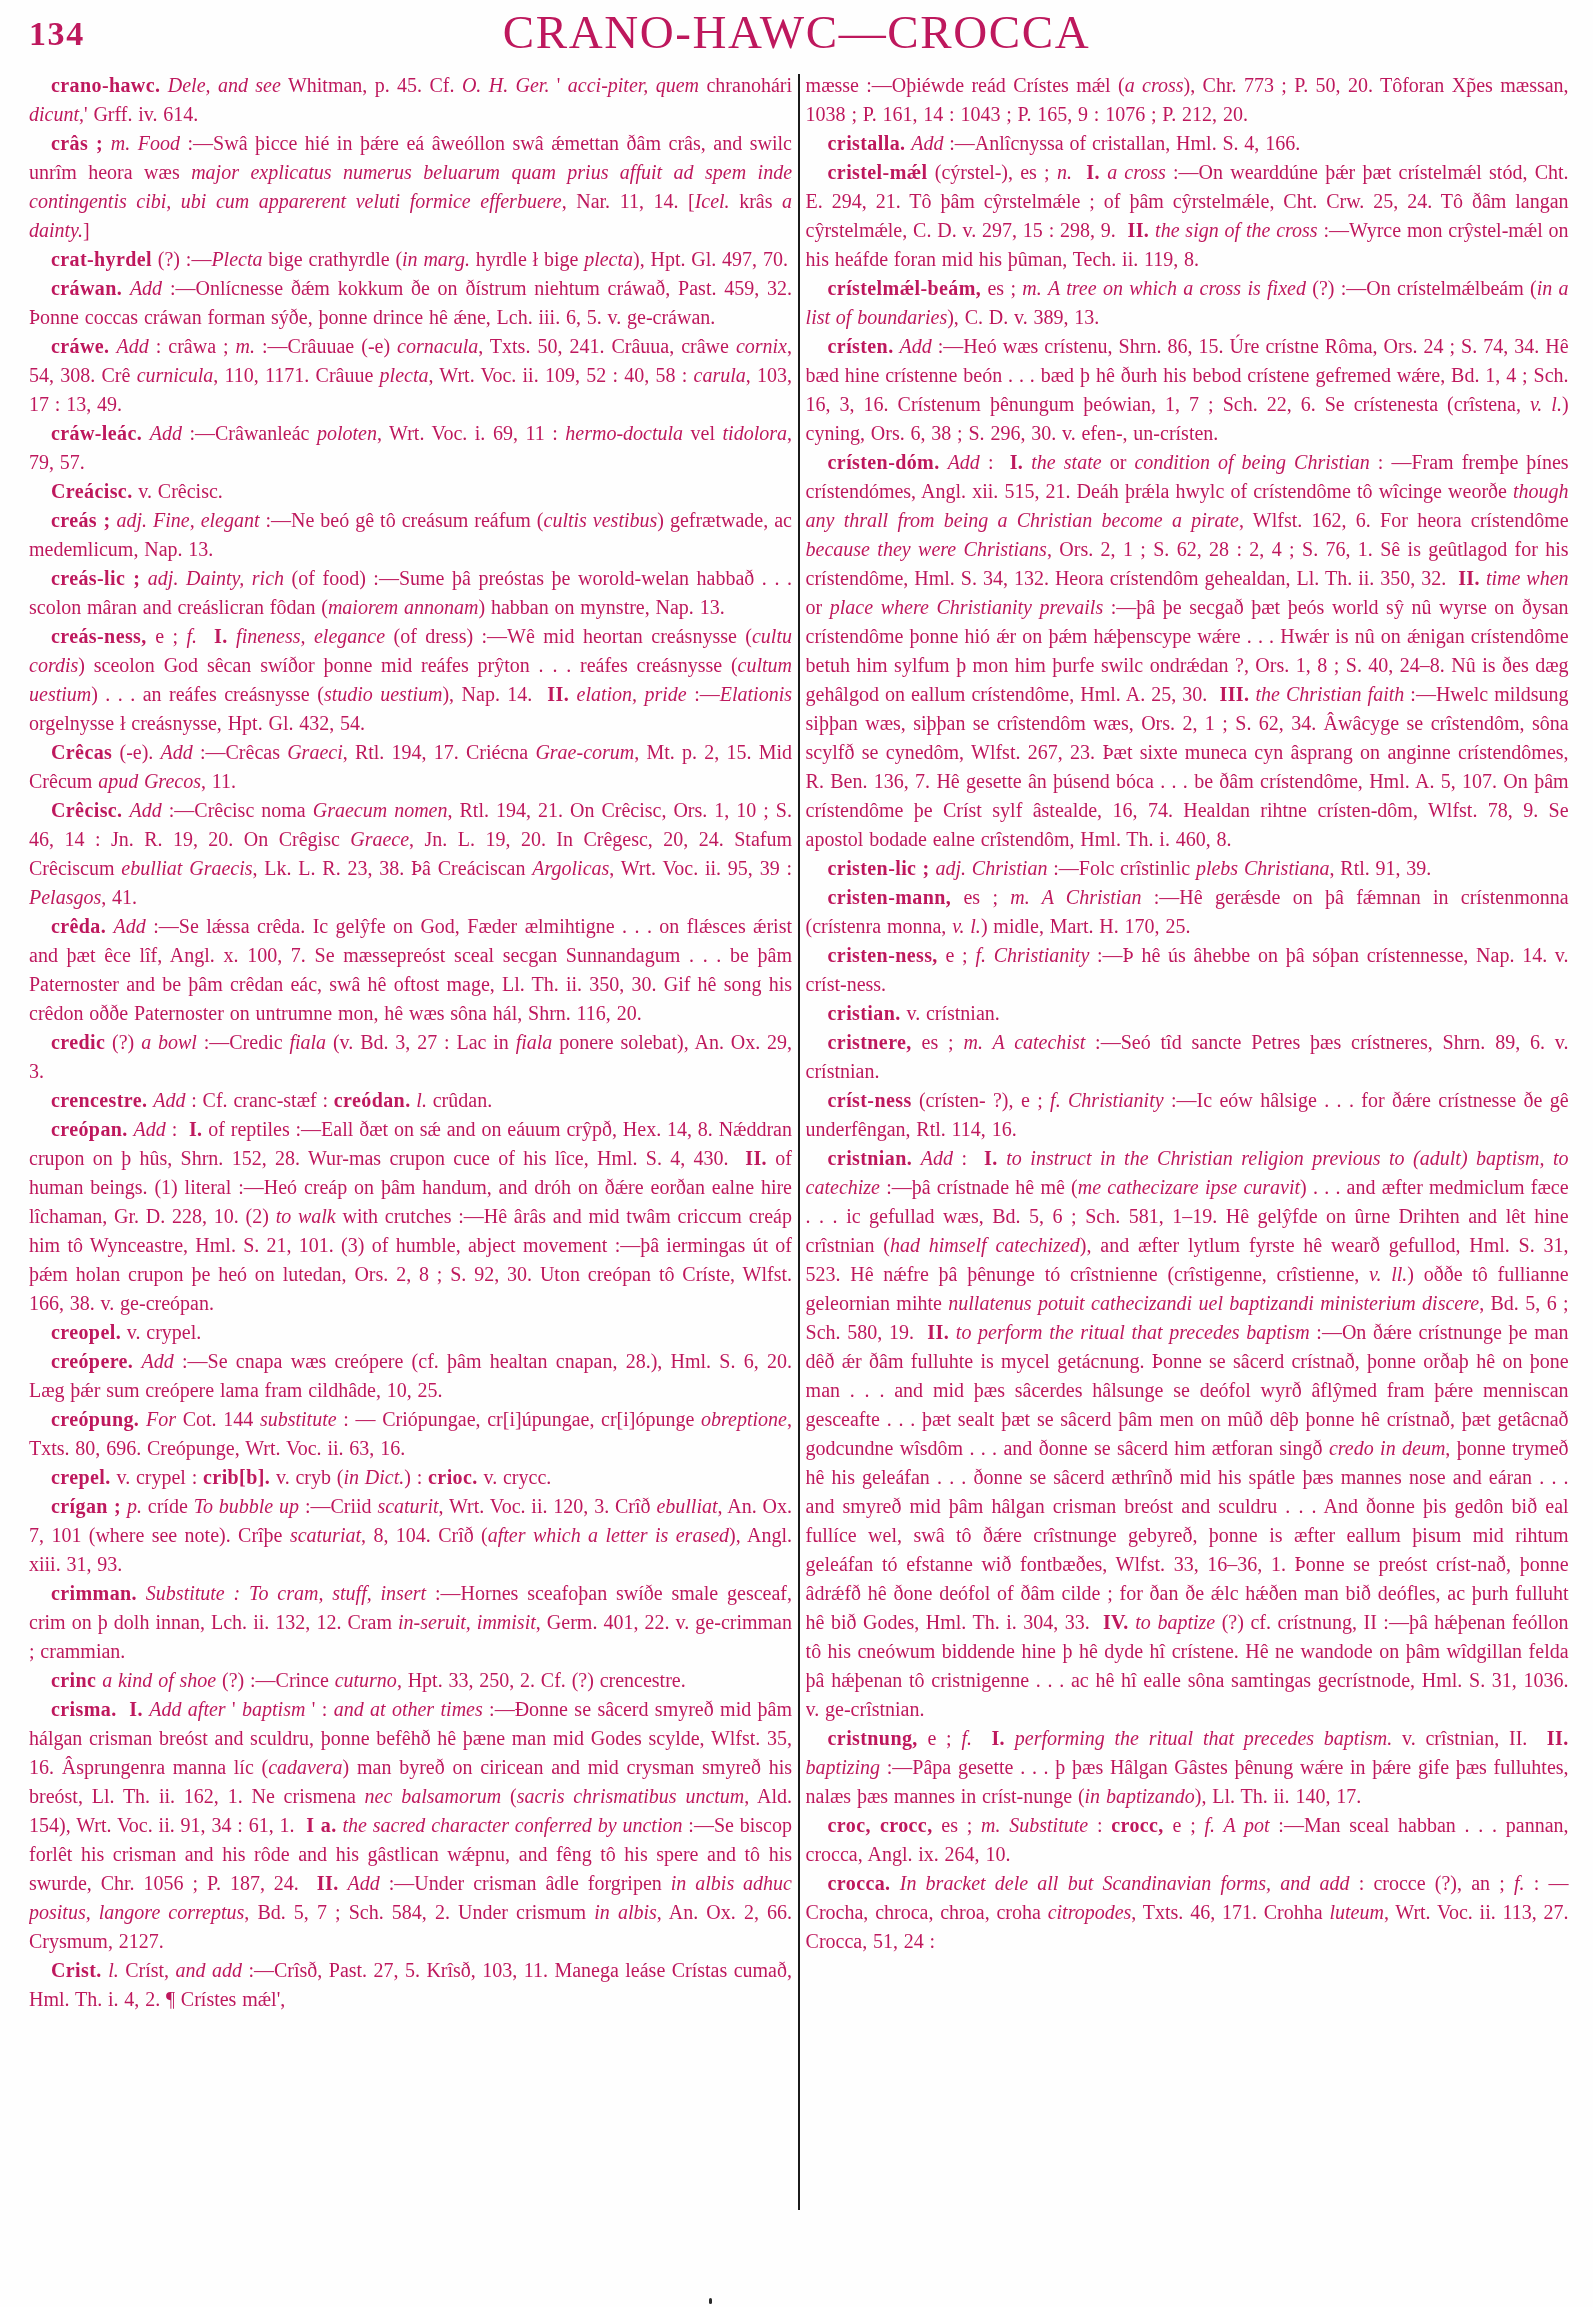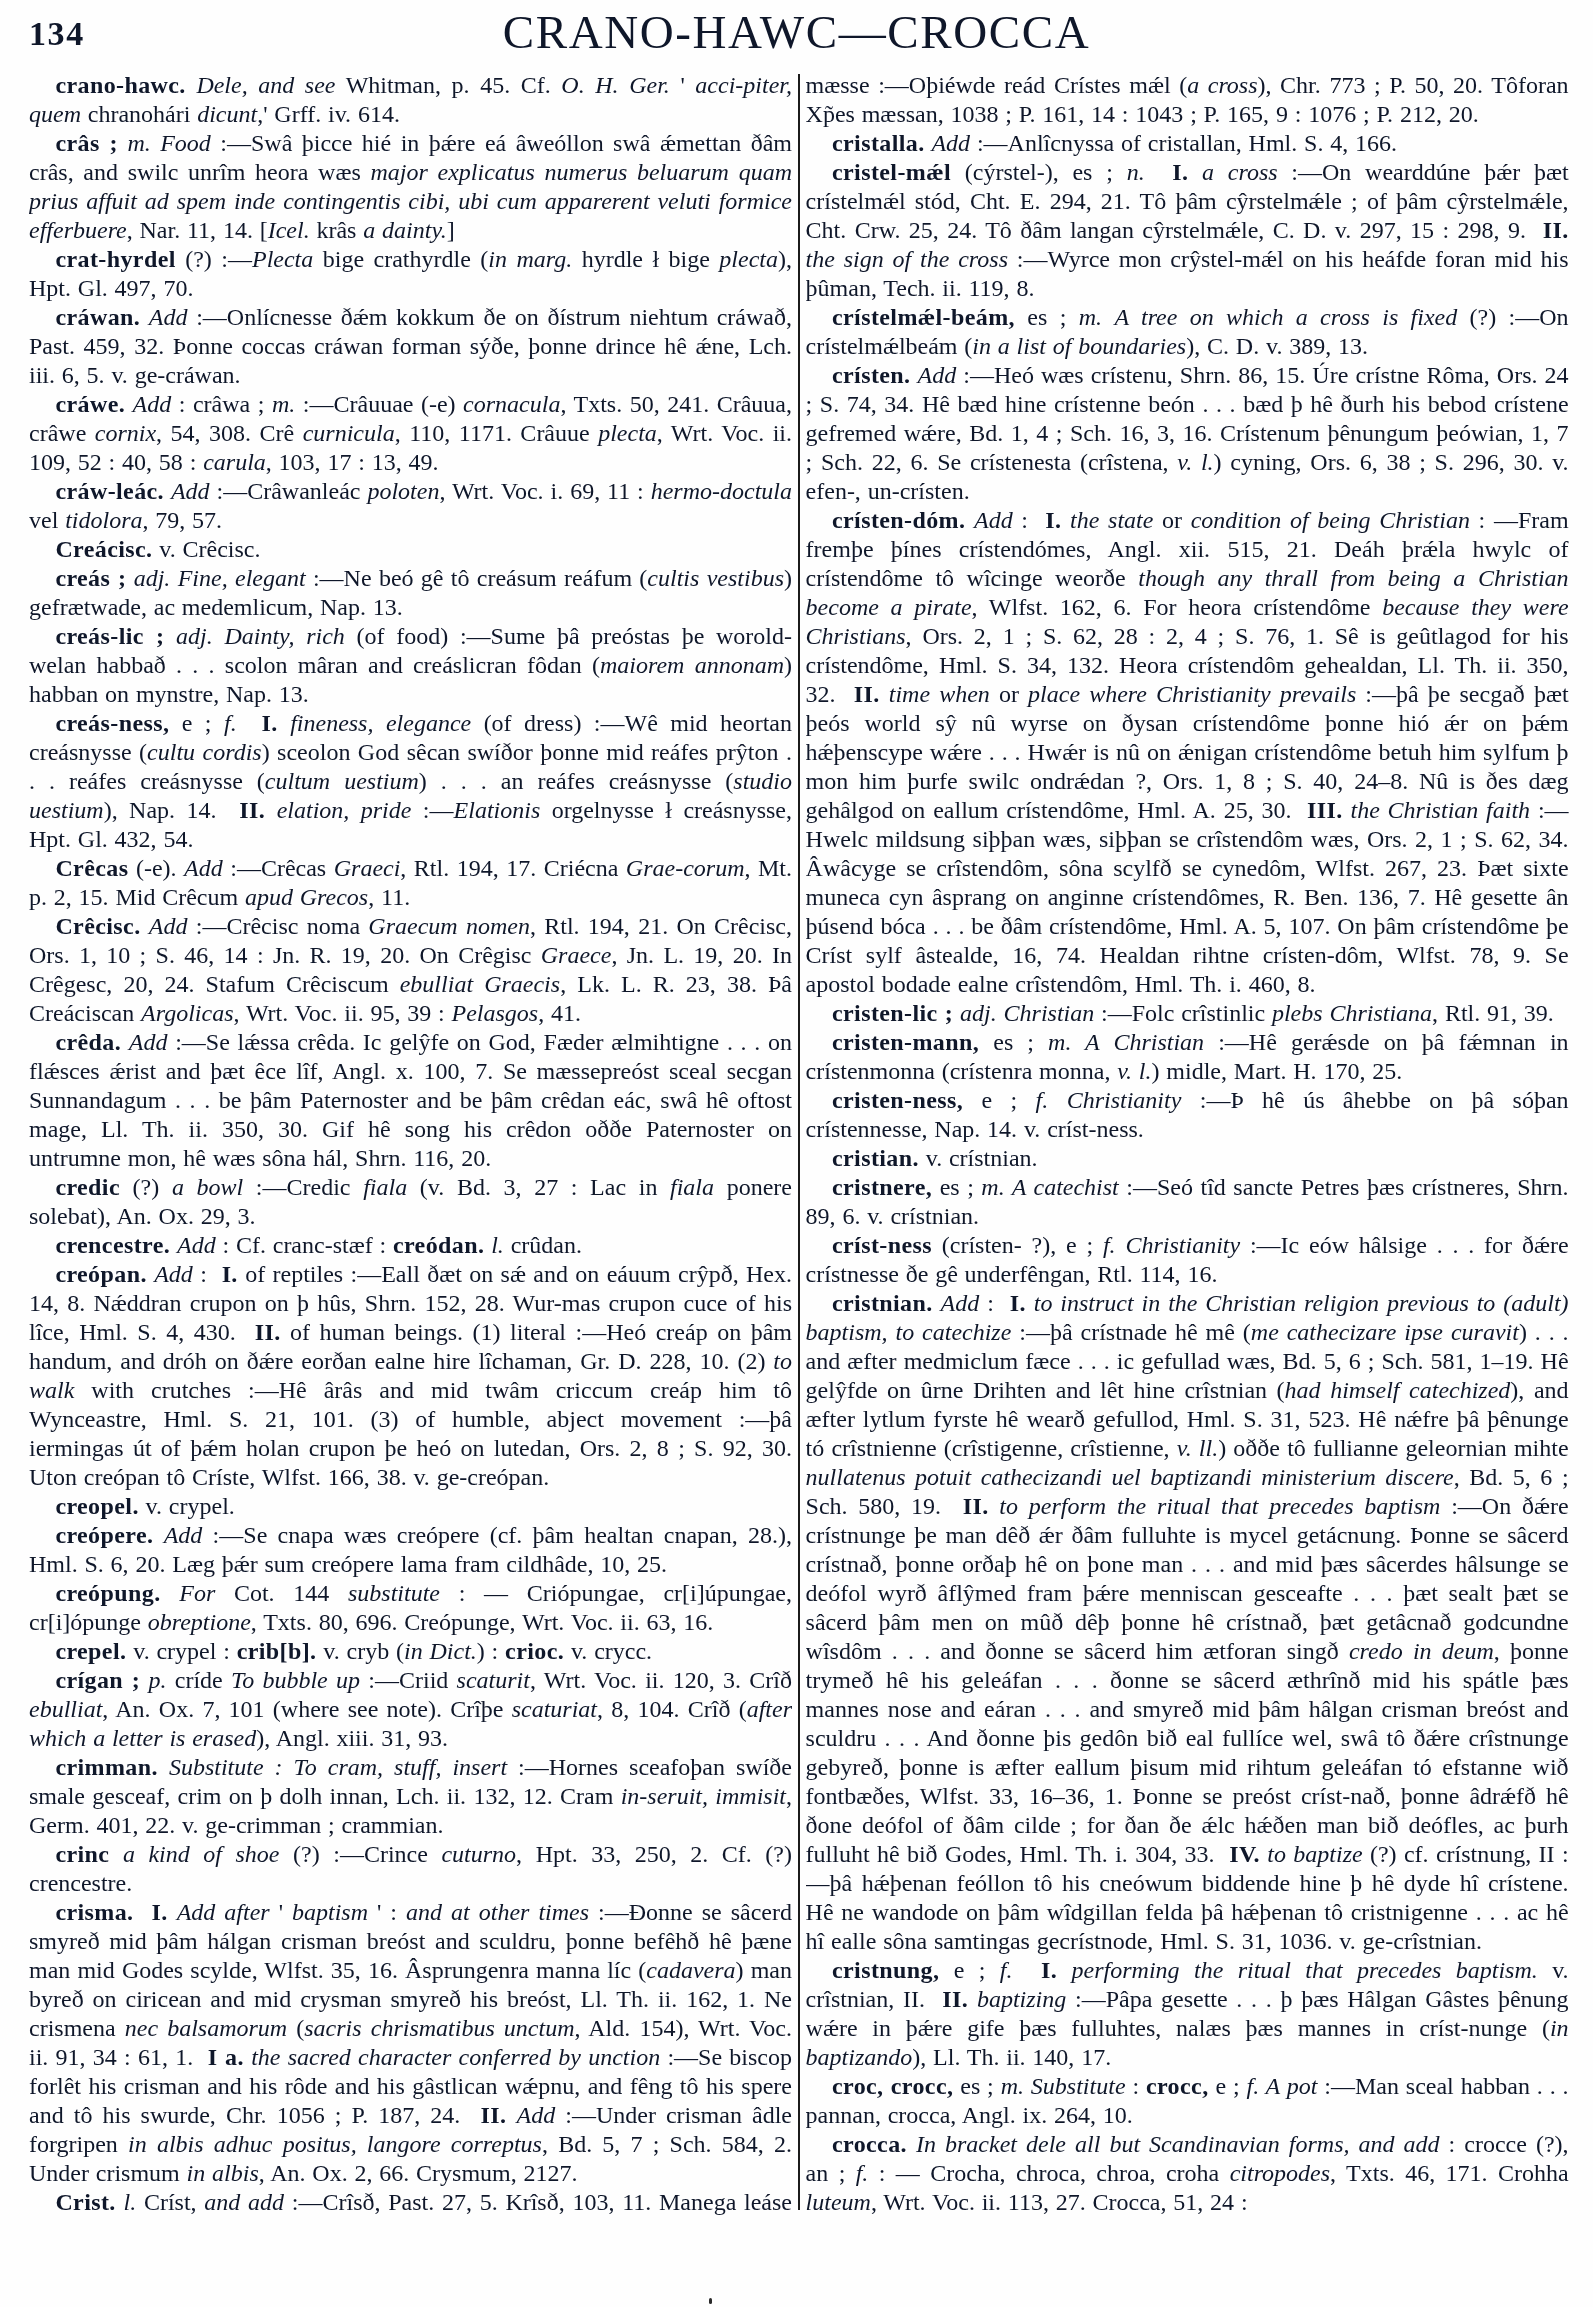--- a/index.html
+++ b/index.html
@@ -6,21 +6,21 @@
     margin: 0;
     padding: 0;
     background: #ffffff;
   }
   .page {
     position: relative;
     width: 1593px;
     height: 2307px;
     background: #fefefe;
     font-family: "Liberation Serif", "DejaVu Serif", serif;
-    color: #0f172a;
+    color: #be185d;
     overflow: hidden;
   }
   .page-header {
     position: absolute;
     top: 8px;
     left: 0;
     width: 100%;
     height: 56px;
   }
   .page-number {
@@ -53,21 +53,21 @@
   .col-divider {
     width: 2.4px;
     background: #1b1b1b;
     margin: 3.2px 5.6px 0 5.6px;
     height: 2136px;
   }
   .entry {
     margin: 0;
     text-indent: 1.1em;
     text-align: justify;
-    font-size: 24px;
+    font-size: 20px;
     line-height: 29px;
     word-spacing: 0.8px;
   }
   .entry.cont {
     text-indent: 0;
   }
   .entry b {
     font-weight: bold;
     letter-spacing: 0.4px;
   }

